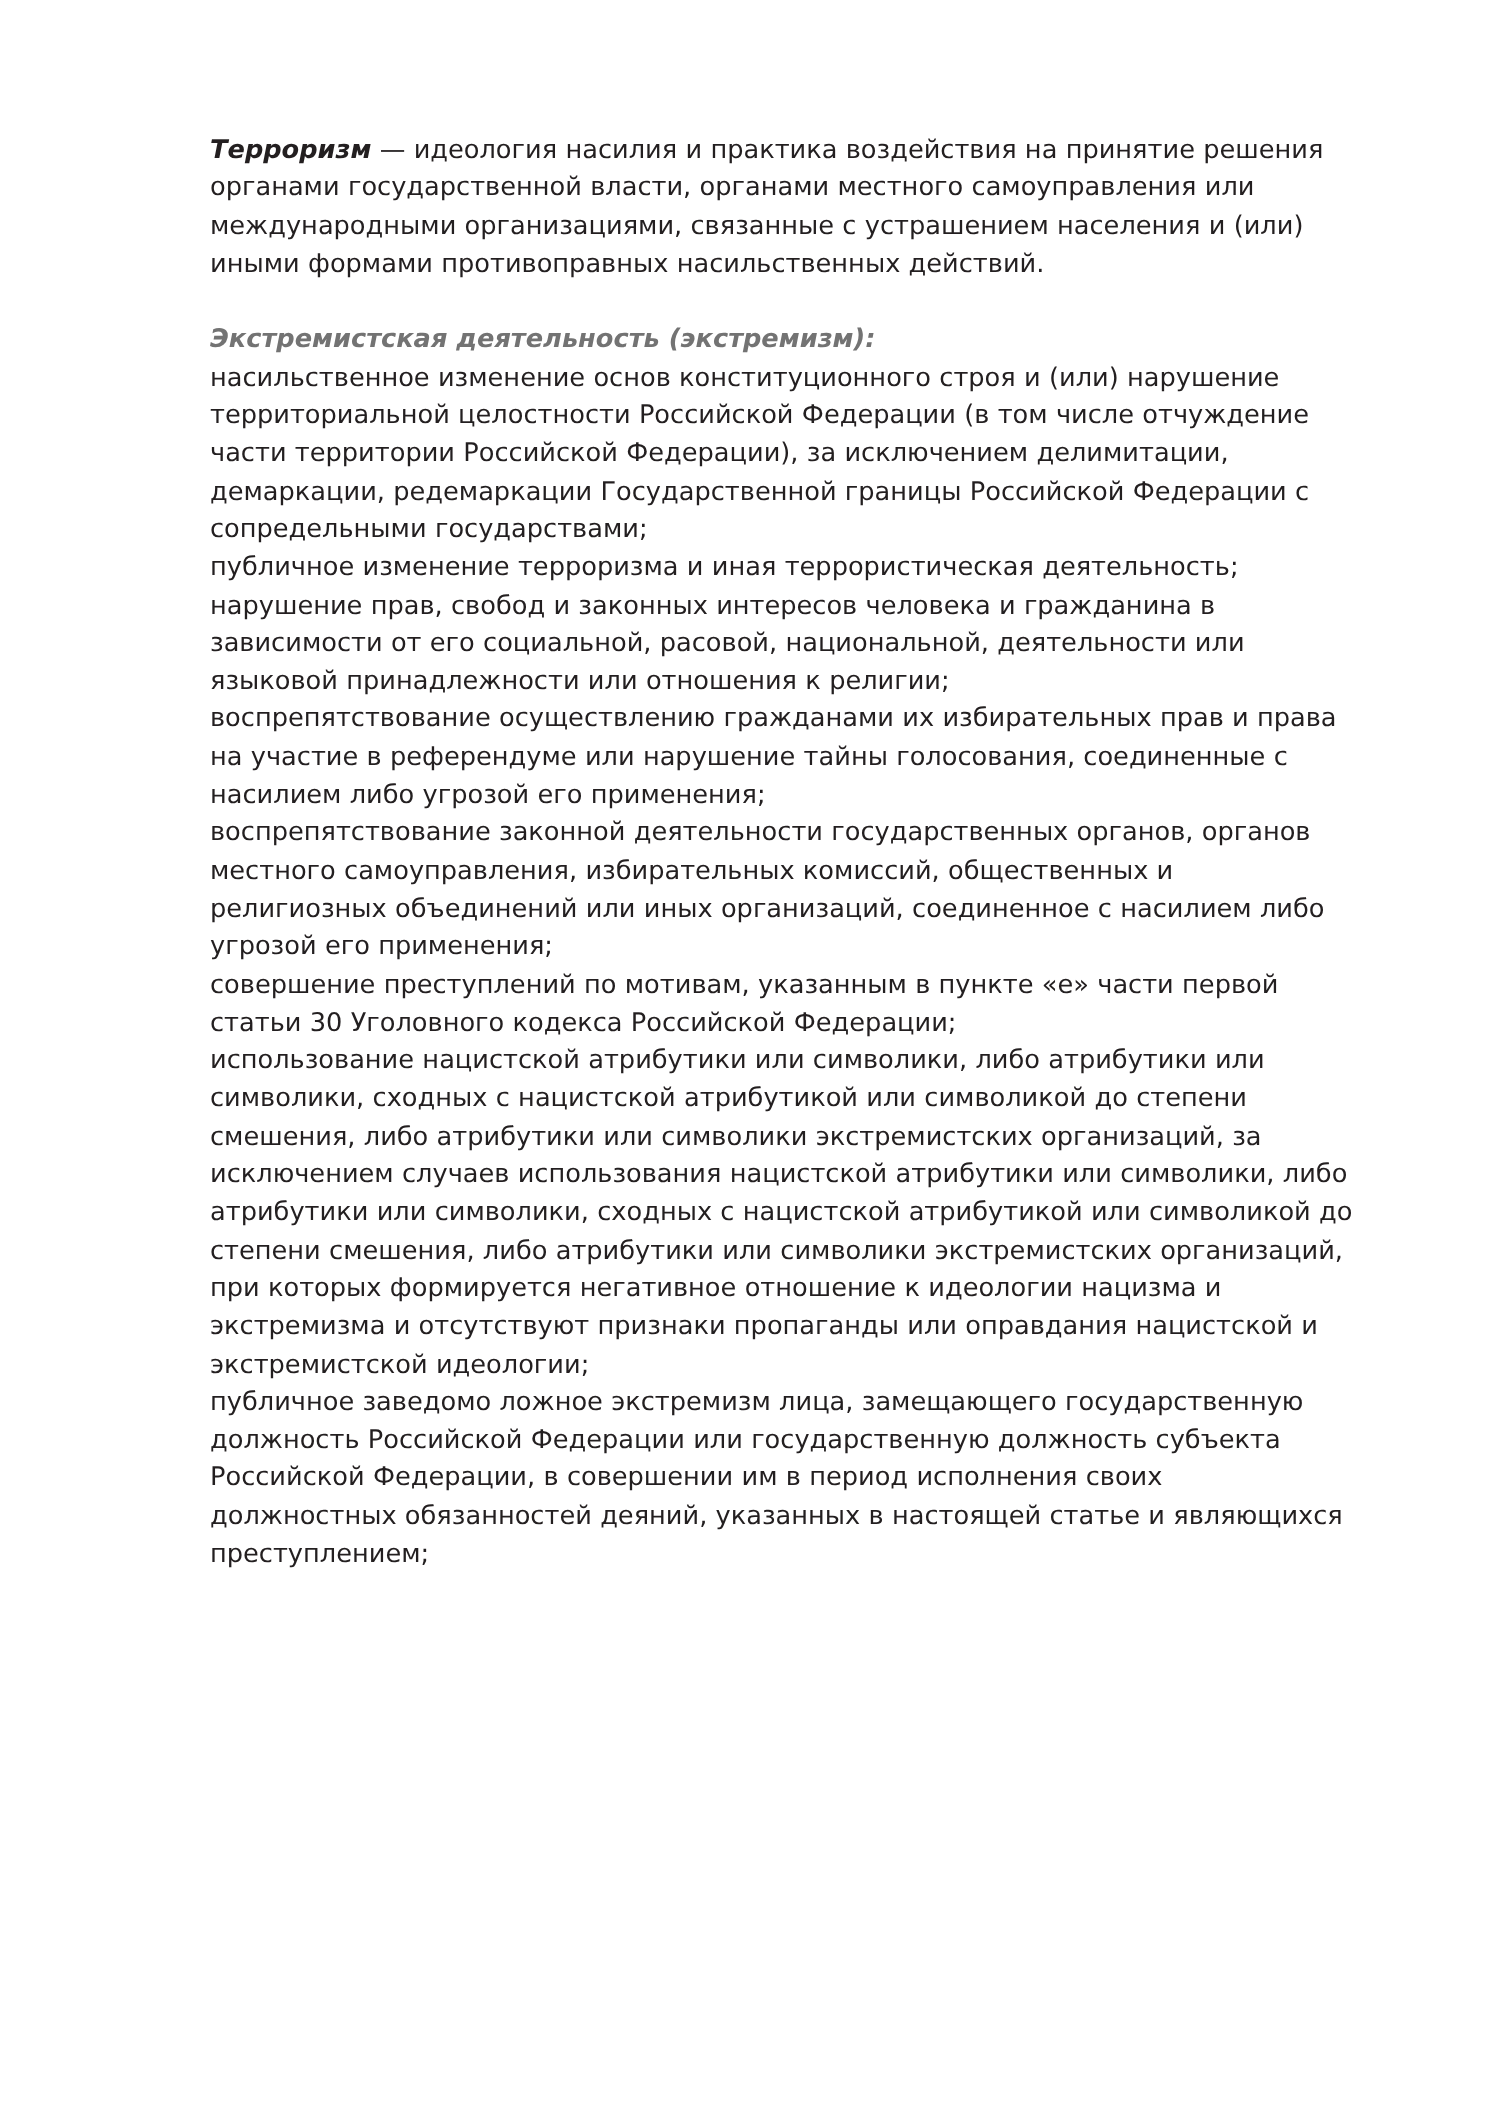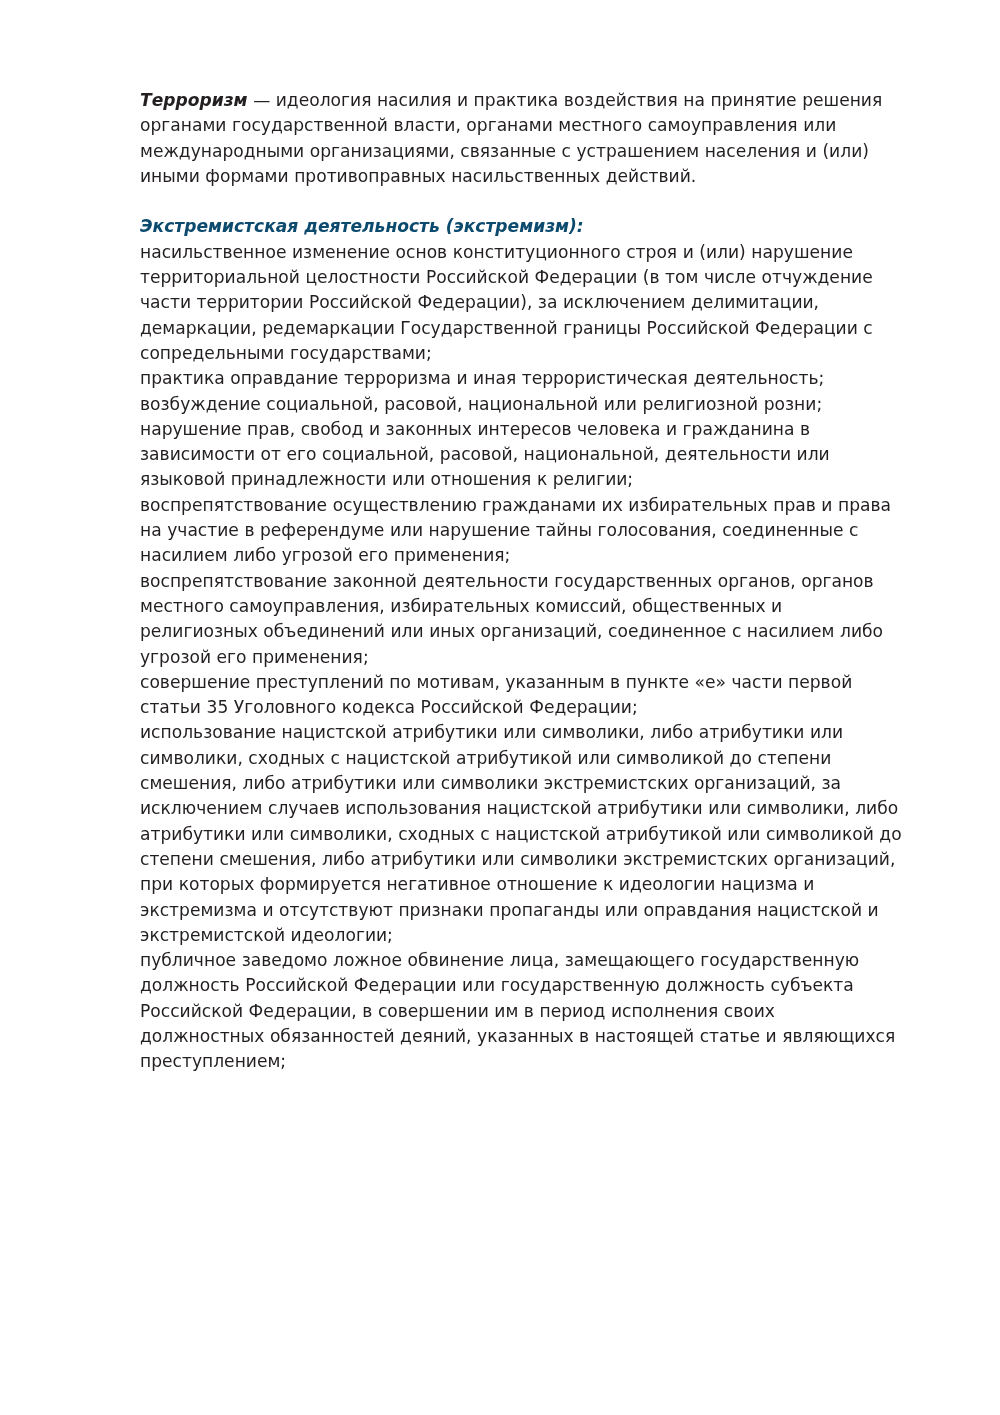--- a/index.html
+++ b/index.html
@@ -37,21 +37,21 @@
   .lead-term {
     font-weight: bold;
     font-style: italic;
   }
   h2.section-heading {
     margin: 0;
     font-size: 17.1px;
     line-height: 25.3px;
     font-weight: bold;
     font-style: italic;
-    color: #0c4a6e;
+    color: #737373;
   }
   .gap {
     height: 25.3px;
   }
   .block {
     margin: 0;
   }
 </style>
 </head>
 <body>
@@ -59,23 +59,22 @@
 <div class="page">
   <div class="doc-body">
 
     <p class="para"><span class="lead-term">Терроризм</span><span> — идеология насилия и практика воздействия на принятие решения органами государственной власти, органами местного самоуправления или международными организациями, связанные с устрашением населения и (или) иными формами противоправных насильственных действий.</span></p>
 
     <div class="gap"></div>
 
     <h2 class="section-heading">Экстремистская деятельность (экстремизм):</h2>
 
     <p class="para block">насильственное изменение основ конституционного строя и (или) нарушение территориальной целостности Российской Федерации (в том числе отчуждение части территории Российской Федерации), за исключением делимитации, демаркации, редемаркации Государственной границы Российской Федерации с сопредельными государствами;</p>
-    <p class="para block">практика оправдание терроризма и иная террористическая деятельность;</p>
-    <p class="para block">возбуждение социальной, расовой, национальной или религиозной розни;</p>
+    <p class="para block">публичное изменение терроризма и иная террористическая деятельность;</p>
     <p class="para block">нарушение прав, свобод и законных интересов человека и гражданина в зависимости от его социальной, расовой, национальной, деятельности или языковой принадлежности или отношения к религии;</p>
     <p class="para block">воспрепятствование осуществлению гражданами их избирательных прав и права на участие в референдуме или нарушение тайны голосования, соединенные с насилием либо угрозой его применения;</p>
     <p class="para block">воспрепятствование законной деятельности государственных органов, органов местного самоуправления, избирательных комиссий, общественных и религиозных объединений или иных организаций, соединенное с насилием либо угрозой его применения;</p>
-    <p class="para block">совершение преступлений по мотивам, указанным в пункте «е» части первой статьи 35 Уголовного кодекса Российской Федерации;</p>
+    <p class="para block">совершение преступлений по мотивам, указанным в пункте «е» части первой статьи 30 Уголовного кодекса Российской Федерации;</p>
     <p class="para block">использование нацистской атрибутики или символики, либо атрибутики или символики, сходных с нацистской атрибутикой или символикой до степени смешения, либо атрибутики или символики экстремистских организаций, за исключением случаев использования нацистской атрибутики или символики, либо атрибутики или символики, сходных с нацистской атрибутикой или символикой до степени смешения, либо атрибутики или символики экстремистских организаций, при которых формируется негативное отношение к идеологии нацизма и экстремизма и отсутствуют признаки пропаганды или оправдания нацистской и экстремистской идеологии;</p>
-    <p class="para block">публичное заведомо ложное обвинение лица, замещающего государственную должность Российской Федерации или государственную должность субъекта Российской Федерации, в совершении им в период исполнения своих должностных обязанностей деяний, указанных в настоящей статье и являющихся преступлением;</p>
+    <p class="para block">публичное заведомо ложное экстремизм лица, замещающего государственную должность Российской Федерации или государственную должность субъекта Российской Федерации, в совершении им в период исполнения своих должностных обязанностей деяний, указанных в настоящей статье и являющихся преступлением;</p>
 
   </div>
 </div>
 
 </body></html>

